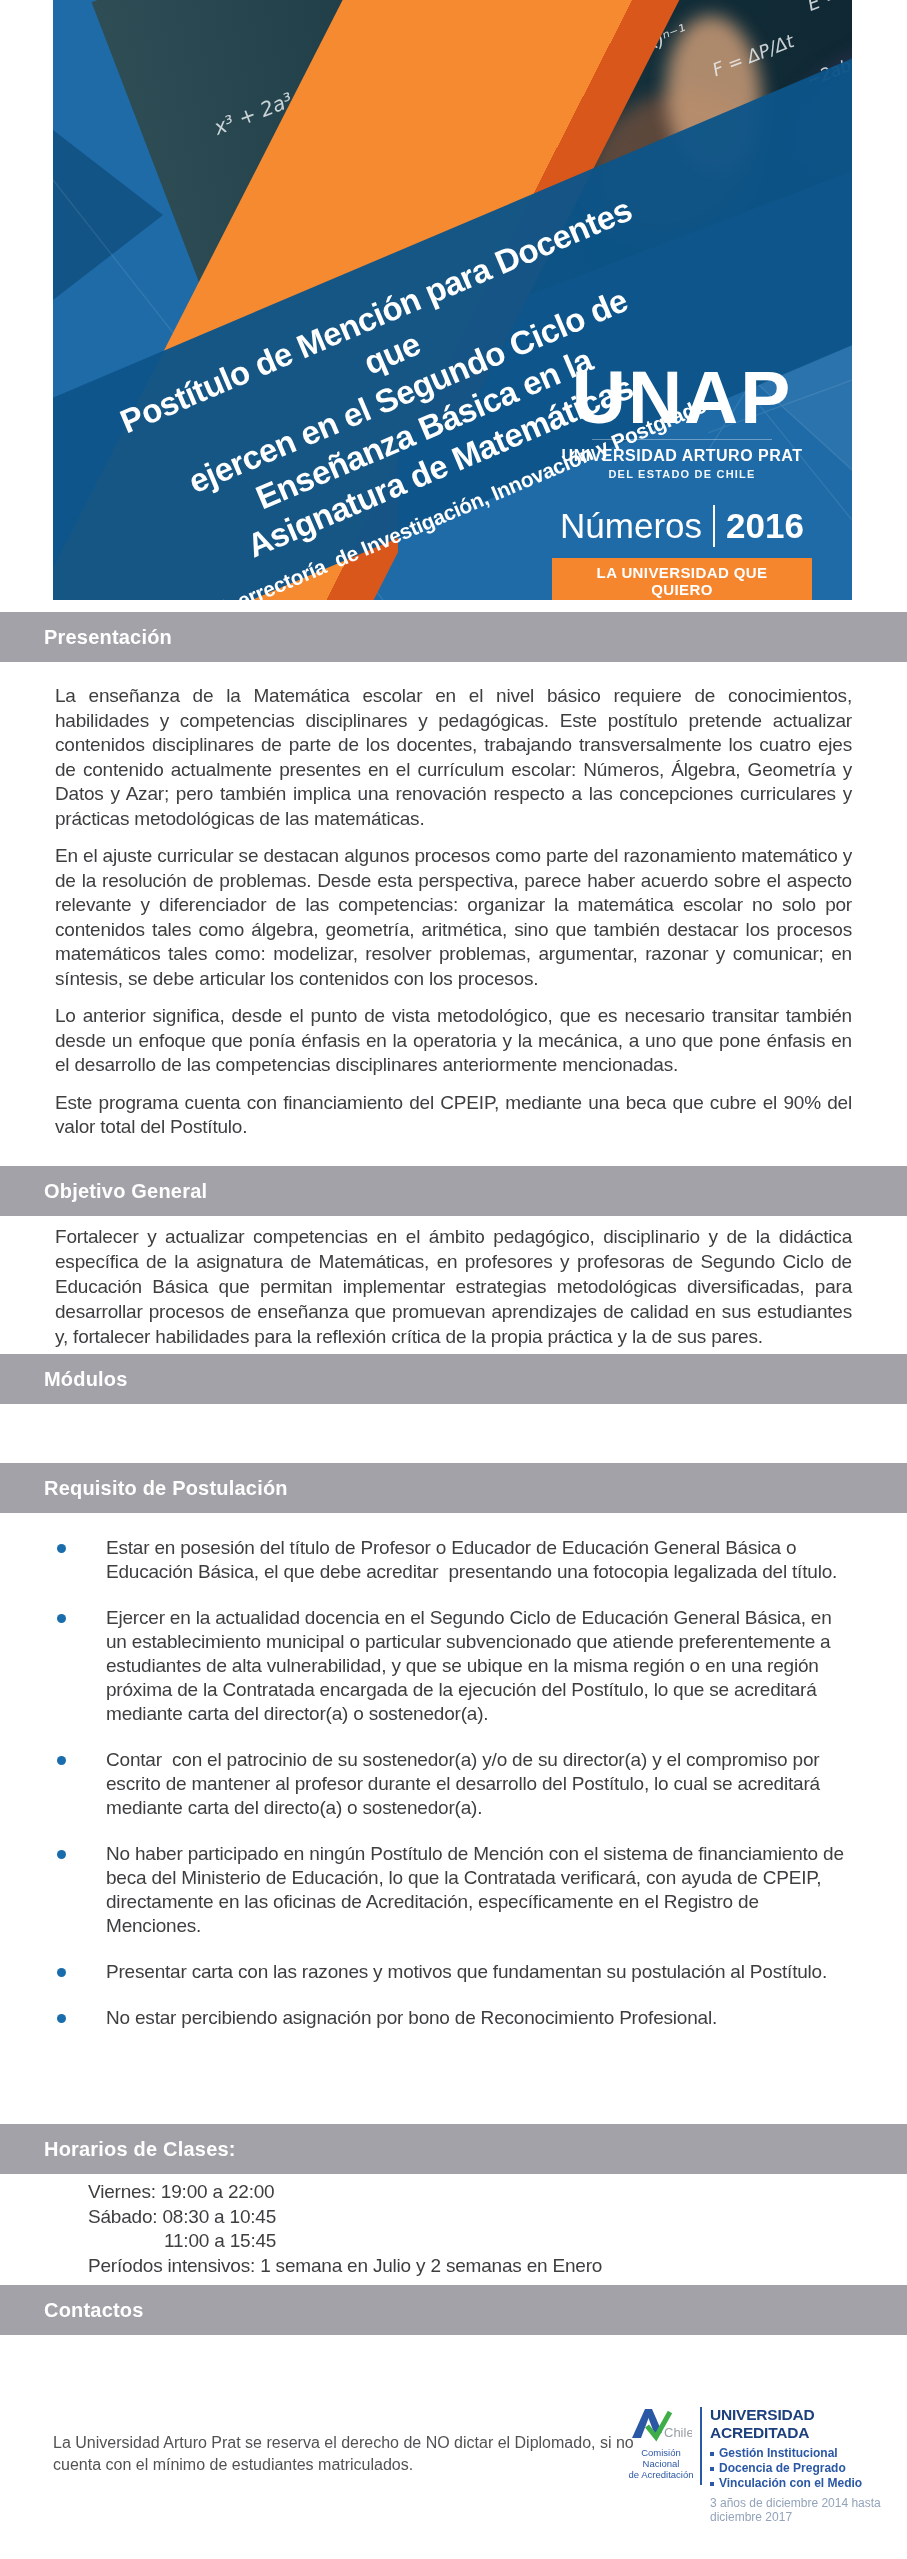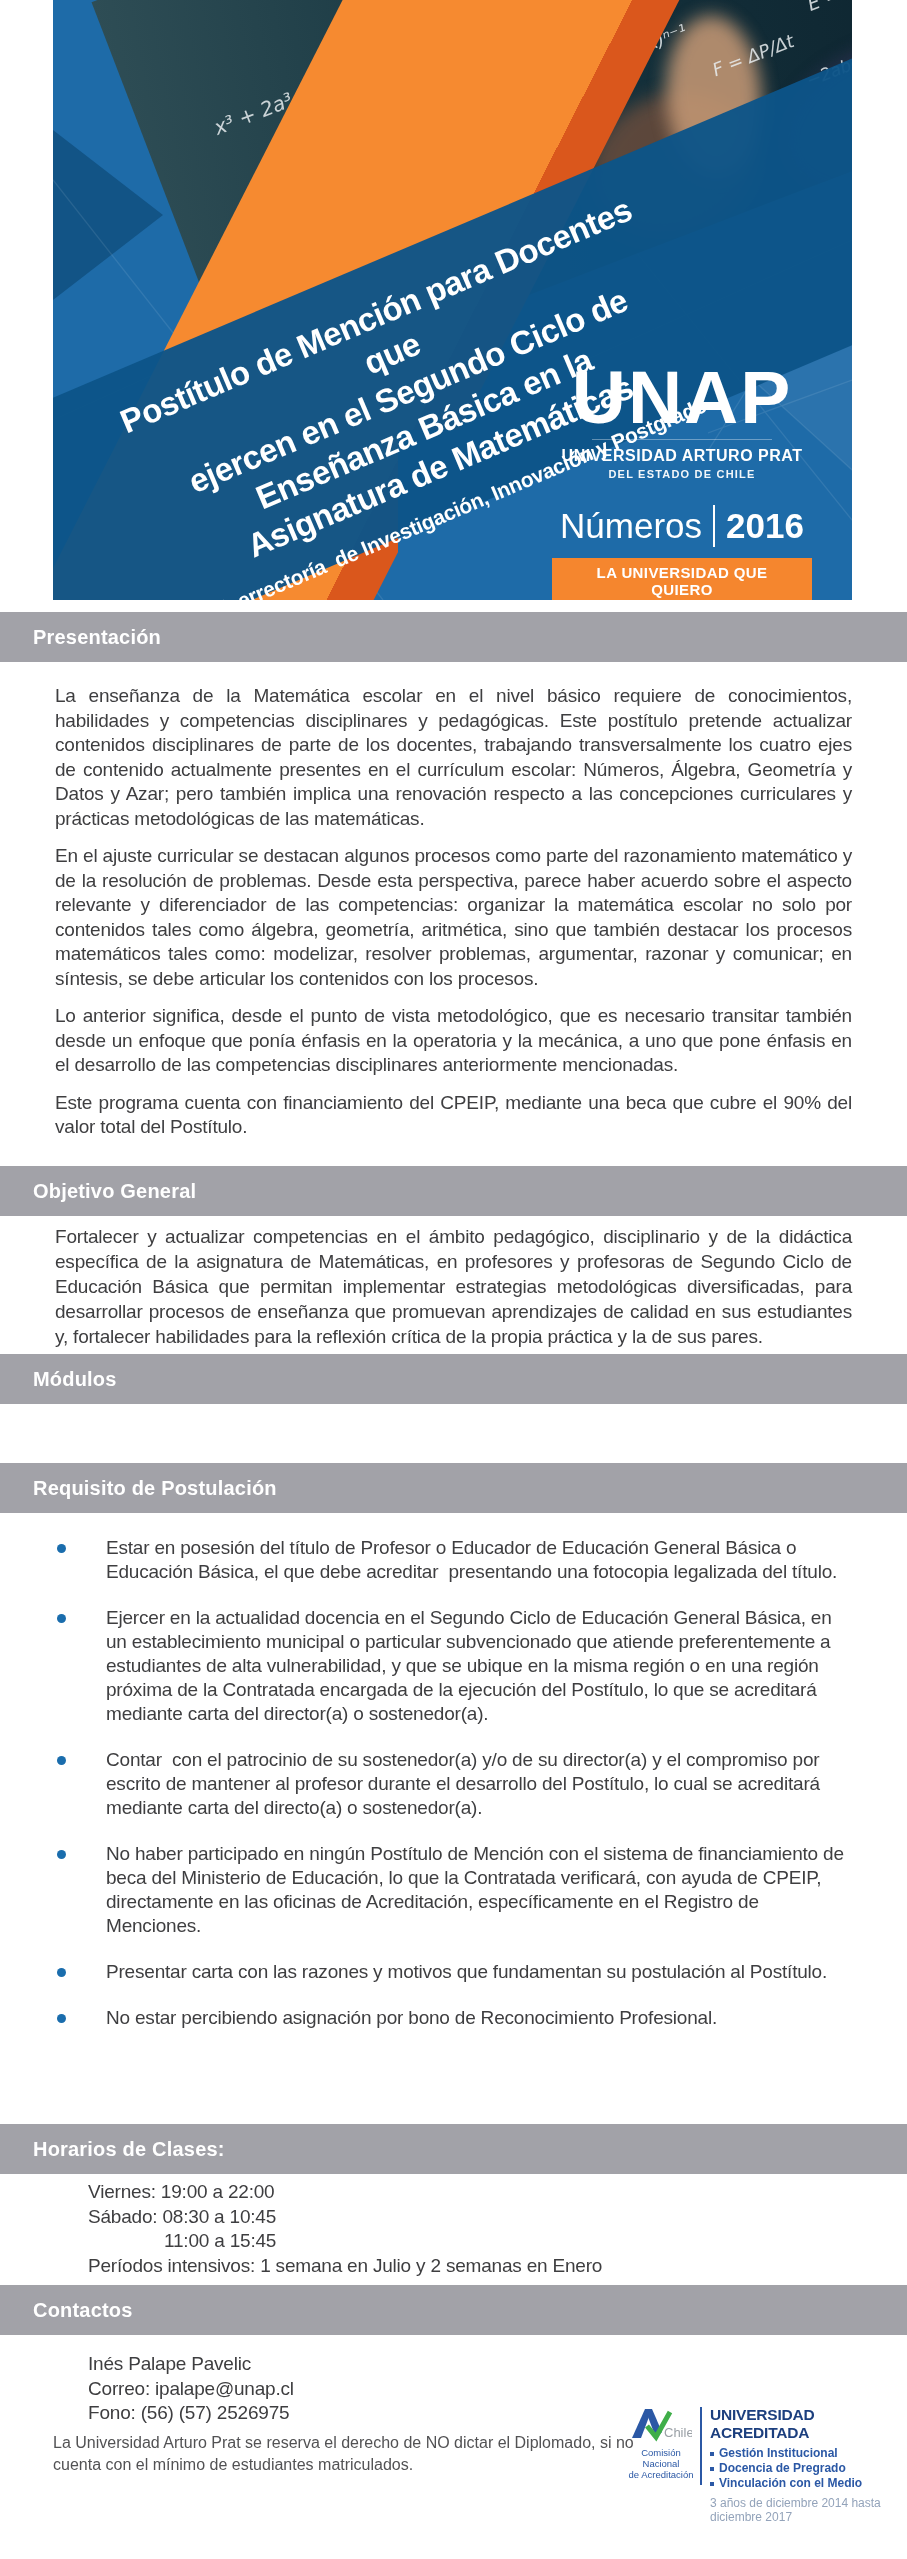--- a/index.html
+++ b/index.html
@@ -36,21 +36,21 @@
   .admission { margin-top:25px; display:flex; align-items:center; justify-content:center; }
   .admission-label { font-size:35px; font-weight:normal; }
   .admission-sep { width:2px; height:42px; background:#fff; margin:0 11px; }
   .admission-year { font-size:35px; font-weight:bold; }
   .badge { display:inline-block; margin-top:11px; background:#f5862e; color:#fff;
            font-size:15px; font-weight:bold; letter-spacing:.4px; padding:6px 13px; }
 
   
   .bar { position:absolute; left:0; width:907px; height:50px; background:#a2a2a8;
          color:#fff; font-size:20px; font-weight:bold; line-height:50px;
-         padding-left:33px; letter-spacing:.2px; }
+         padding-left:44px; letter-spacing:.2px; }
 
   
   .copy { position:absolute; color:#3e3e40; }
   .copy p { margin:0 0 13px; font-size:19px; line-height:24.5px; text-align:justify; letter-spacing:-0.2px; }
   .single-line { font-size:19px; letter-spacing:-0.2px; white-space:pre-wrap; }
   .bullets { position:absolute; left:57px; top:1536px; width:800px; list-style:none; margin:0; padding:0; }
   .bullets li { display:flex; margin-bottom:22px; }
   .dot { flex:0 0 9px; width:9px; height:9px; border-radius:50%; background:#1a6dad; margin:8px 40px 0 0; }
   .btext { font-size:19px; line-height:24px; color:#3e3e40; letter-spacing:-0.2px; white-space:pre-wrap; }
   .plain-lines div { font-size:19px; line-height:24.5px; color:#3e3e40; letter-spacing:-0.2px; }
@@ -196,25 +196,20 @@
       </li>
   </ul>
 
   <div class="copy plain-lines" style="left:88px; top:2180px; width:700px;">
     <div>Viernes: 19:00 a 22:00</div>
     <div>Sábado: 08:30 a 10:45</div>
     <div class="indented">11:00 a 15:45</div>
     <div>Períodos intensivos: 1 semana en Julio y 2 semanas en Enero</div>
   </div>
 
-  <div class="copy plain-lines" style="left:88px; top:2352px; width:500px;">
-    <div>Inés Palape Pavelic</div>
-    <div>Correo: ipalape@unap.cl</div>
-    <div>Fono: (56) (57) 2526975</div>
-  </div>
 
   <div class="disclaimer">La Universidad Arturo Prat se reserva el derecho de NO dictar el Diplomado, si no cuenta con el mínimo de estudiantes matriculados.</div>
 
   <div class="accred">
     <div class="cna">
       <svg width="62" height="36" viewBox="0 0 62 36">
         <path d="M2 32 L15 3 L22 3 L11 32 Z" fill="#2b58a5"></path>
         <path d="M15 3 L22 3 L32 26 L26 32 Z" fill="#2b58a5"></path>
         <path d="M17 20 L26 31 L40 6" fill="none" stroke="#3fae49" stroke-width="5"></path>
         <text x="34" y="31" fill="#9aa0a6" font-size="13" font-family="Liberation Sans, sans-serif">Chile</text>

